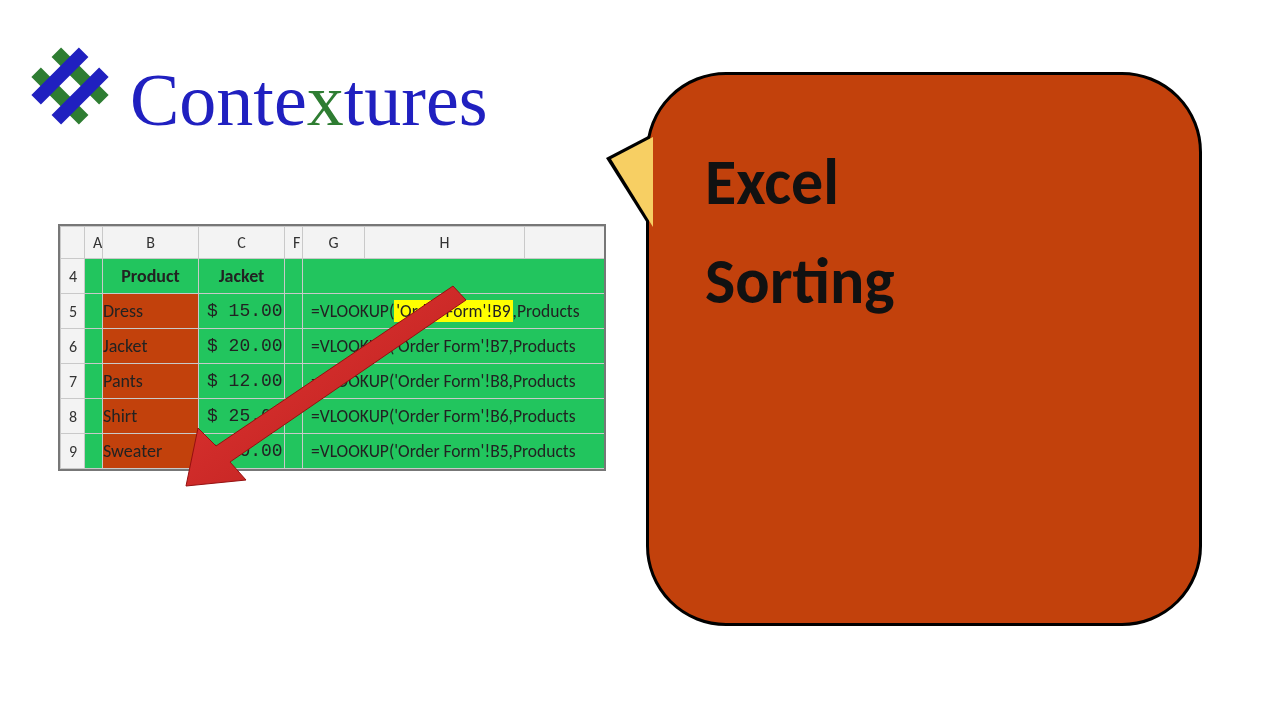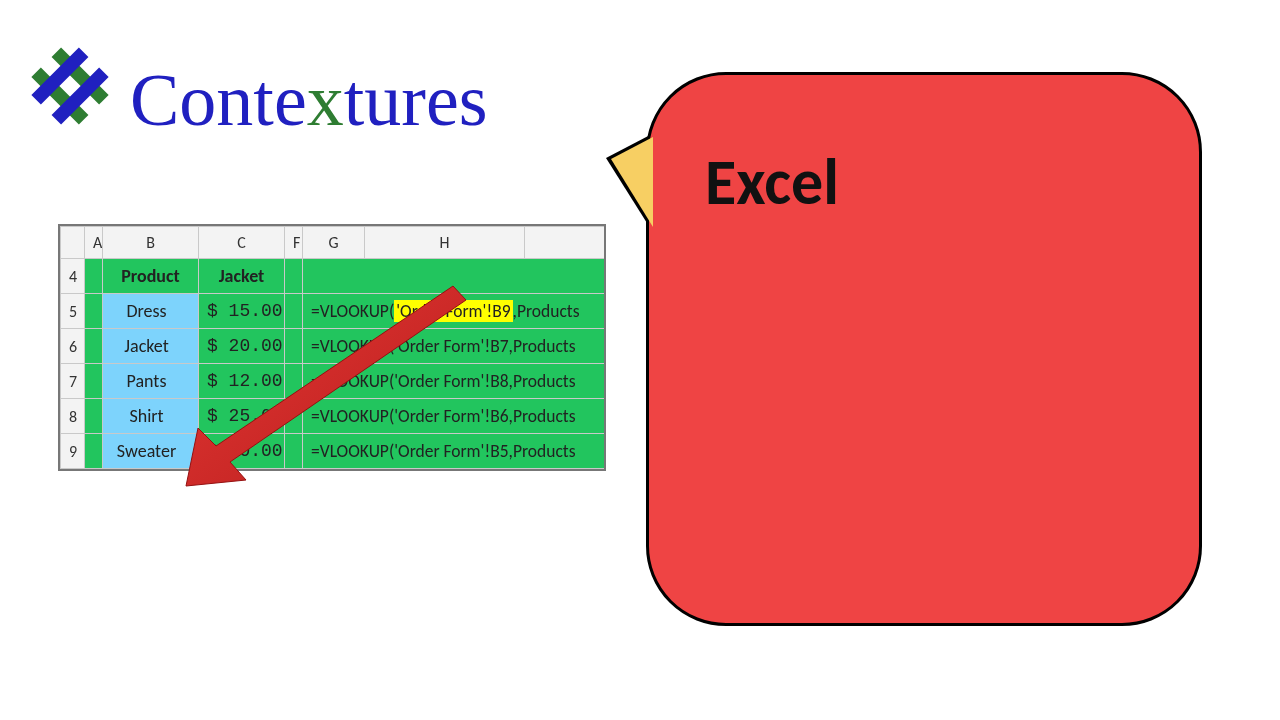--- a/index.html
+++ b/index.html
@@ -87,22 +87,22 @@
     font-weight: bold;
   }
   .sheet .colA { width: 18px; }
   .sheet .colB { width: 96px; }
   .sheet .colC { width: 86px; }
   .sheet .colF { width: 18px; }
   .sheet .colG { width: 62px; }
   .sheet .colH { width: 160px; }
   .sheet .colI { width: 300px; }
   .sheet .prod {
-    background: #7dd3fc;
-    text-align: center;
+    background: #c2410c;
+    text-align: left;
     padding-left: 0;
   }
   .sheet .price {
     text-align: center;
     padding-right: 10px;
     font-family: Liberation Mono, monospace;
   }
   .sheet .formula-cell {
     font-size: 17.5px;
   }
@@ -124,21 +124,21 @@
     pointer-events: none;
   }
 
   
   .callout {
     position: absolute;
     top: 72px;
     left: 646px;
     width: 556px;
     height: 554px;
-    background: #ef4444;
+    background: #c2410c;
     border: 3px solid #000;
     border-radius: 80px;
     box-sizing: border-box;
     padding: 58px 56px;
   }
   .callout-text {
     font-family: Calibri, Arial, sans-serif;
     font-size: 64px;
     font-weight: 600;
     color: #111;
@@ -266,14 +266,15 @@
       <stop offset="0%" stop-color="#e53935"></stop>
       <stop offset="100%" stop-color="#b71c1c"></stop>
     </linearGradient>
   </defs>
   <polygon points="395,62 408,76 172,238 188,256 128,262 140,204 158,222" fill="url(#arrGrad)" stroke="#951010" stroke-width="1"></polygon>
 </svg>
 
 <div class="callout">
   <div class="callout-text">
     <div>Excel</div>
+    <div>Sorting</div>
   </div>
 </div>
 
 </body></html>

